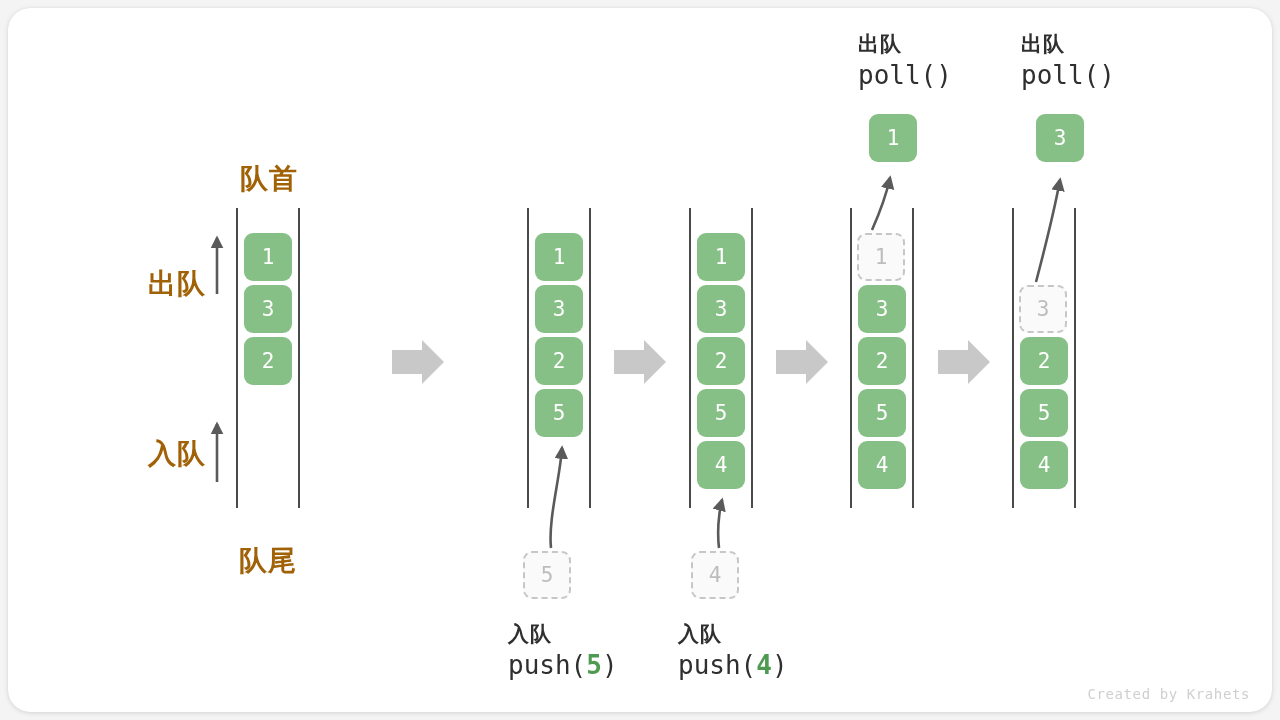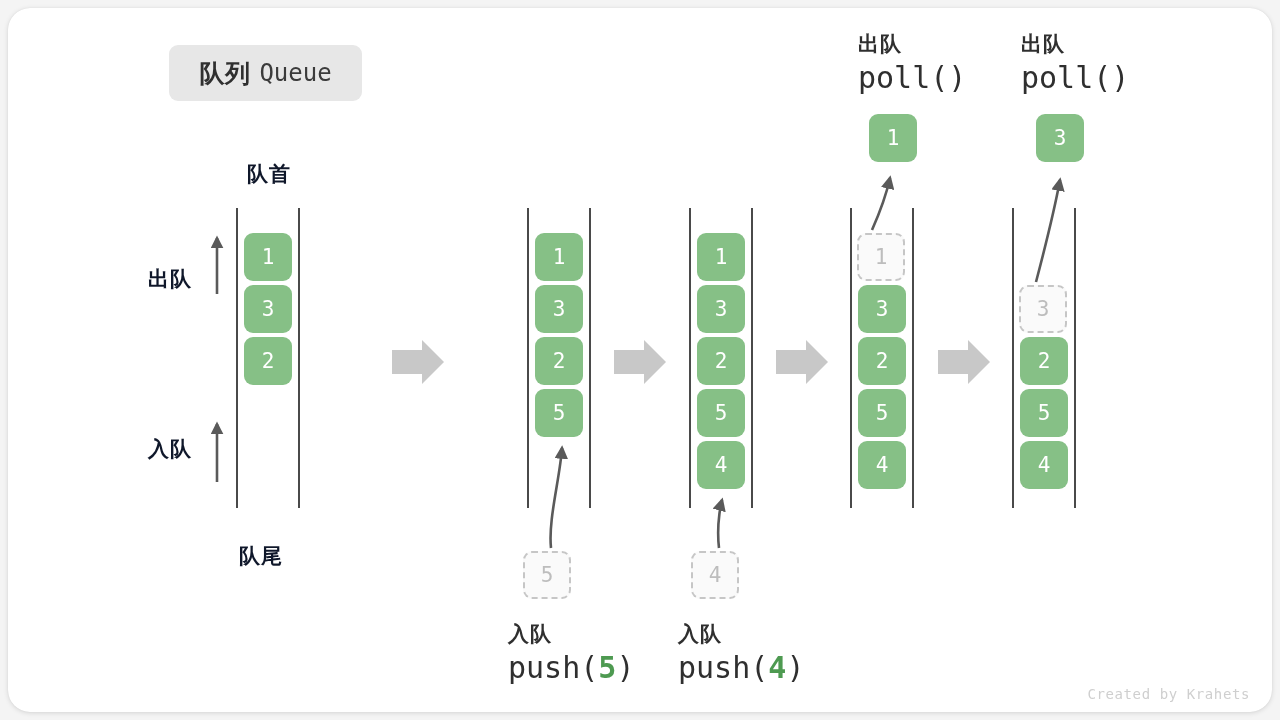--- a/index.html
+++ b/index.html
@@ -45,39 +45,39 @@
     letter-spacing: 0.5px;
   }
   #title-badge .en {
     font-size: 24px;
     color: #3b3b3b;
     font-family: "DejaVu Sans Mono", monospace;
   }
 
   
   .cn-bold {
-    font-size: 21px;
+    font-size: 28px;
     font-weight: bold;
-    color: #0f172a;
+    color: #a16207;
     letter-spacing: 1px;
     white-space: nowrap;
   }
   .op-label {
     text-align: left;
     white-space: nowrap;
     line-height: 1.32;
   }
   .op-label .l1 {
     font-size: 21px;
     font-weight: bold;
     color: #2f2f2f;
     letter-spacing: 1px;
   }
   .op-label .l2 {
-    font-size: 30px;
+    font-size: 26px;
     color: #2f2f2f;
     font-family: "DejaVu Sans Mono", monospace;
   }
   .op-label .l2 .num { color: #4e9a51; font-weight: bold; }
 
   
   .rail {
     width: 2px;
     background: #4a4a4a;
   }
@@ -118,24 +118,20 @@
     pointer-events: none;
     overflow: visible;
   }
 </style>
 </head>
 <body>
 
 <div id="stage">
   <div id="card" class="abs"></div>
 
-  <div id="title-badge" class="abs">
-    <span class="cn">队列</span>
-    <span class="en">Queue</span>
-  </div>
 
   <div class="abs cn-bold" style="left:239px; top:160px; width:60px; text-align:center;">队首</div>
   <div class="abs cn-bold" style="left:239px; top:542px; width:60px; text-align:left;">队尾</div>
 
   <div class="abs cn-bold" style="left:148px; top:265px;">出队</div>
   <div class="abs cn-bold" style="left:148px; top:435px;">入队</div>
 
   <div class="abs rail" style="left:236px; top:208px; height:300px;"></div>
   <div class="abs rail" style="left:298px; top:208px; height:300px;"></div>
 

